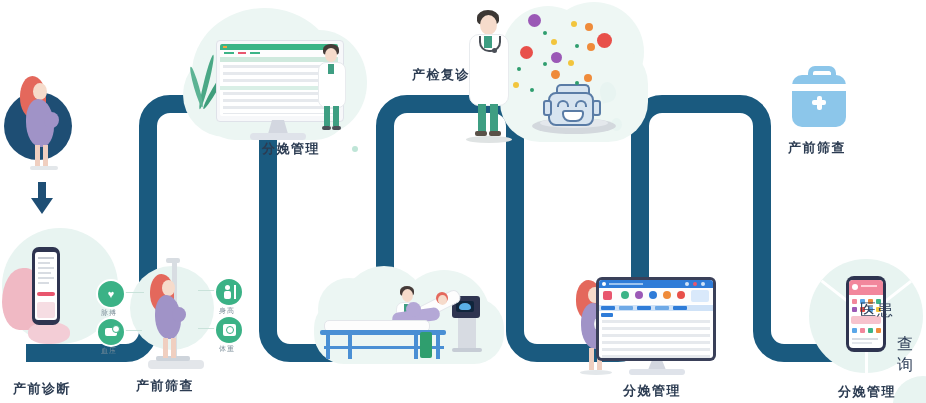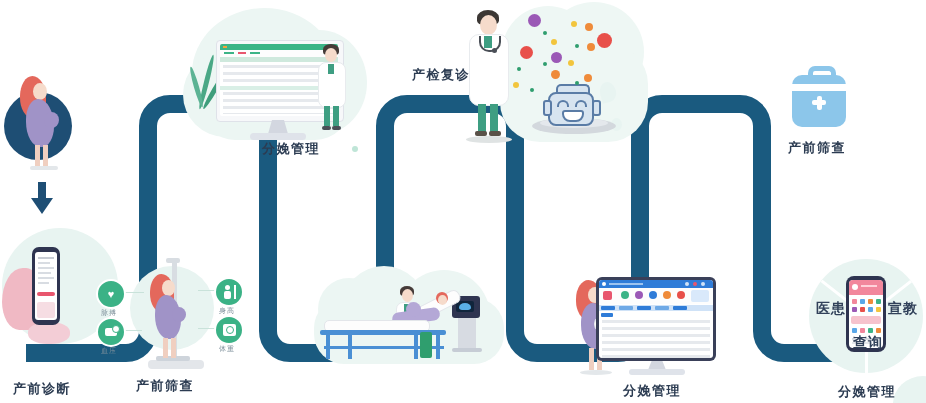--- a/index.html
+++ b/index.html
@@ -9,21 +9,21 @@
   .r50{border-radius:50%;}
   .pipe-svg{position:absolute;left:0;top:0;z-index:1;}
   .mint{background:#e8f4f1;}
   .cloud{background:#ecf6f3;}
   .stage-label{position:absolute;z-index:6;font-size:13px;font-weight:bold;color:#2c3c52;letter-spacing:1.5px;white-space:nowrap;}
   .green-title{position:absolute;z-index:6;font-size:12px;font-weight:bold;color:#2faa7e;letter-spacing:1px;white-space:nowrap;}
   .vital{position:absolute;z-index:5;width:26px;height:26px;border-radius:50%;background:#3bb286;border:2px solid #fff;
          display:flex;align-items:center;justify-content:center;color:#fff;font-size:11px;}
   .vital-label{position:absolute;z-index:5;font-size:7px;color:#7d8f9a;letter-spacing:1px;white-space:nowrap;}
   .conn{position:absolute;z-index:2;height:1px;background:#c9e2da;}
-  .sector-label{position:absolute;z-index:7;font-size:14px;font-weight:700;color:#31415a;letter-spacing:1px;}
+  .sector-label{position:absolute;z-index:7;font-size:16px;font-weight:400;color:#31415a;letter-spacing:1px;margin-left:44px;}
   .screenrow{background:repeating-linear-gradient(to bottom,#e6e9ed 0 3px,#ffffff 3px 7px);}
   .dot{position:absolute;border-radius:50%;z-index:4;}
   .z2{z-index:2;} .z3{z-index:3;} .z4{z-index:4;}
 </style>
 </head>
 <body>
 
 <div class="canvas">
 
   <svg class="pipe-svg" width="926" height="403" viewBox="0 0 926 403">

